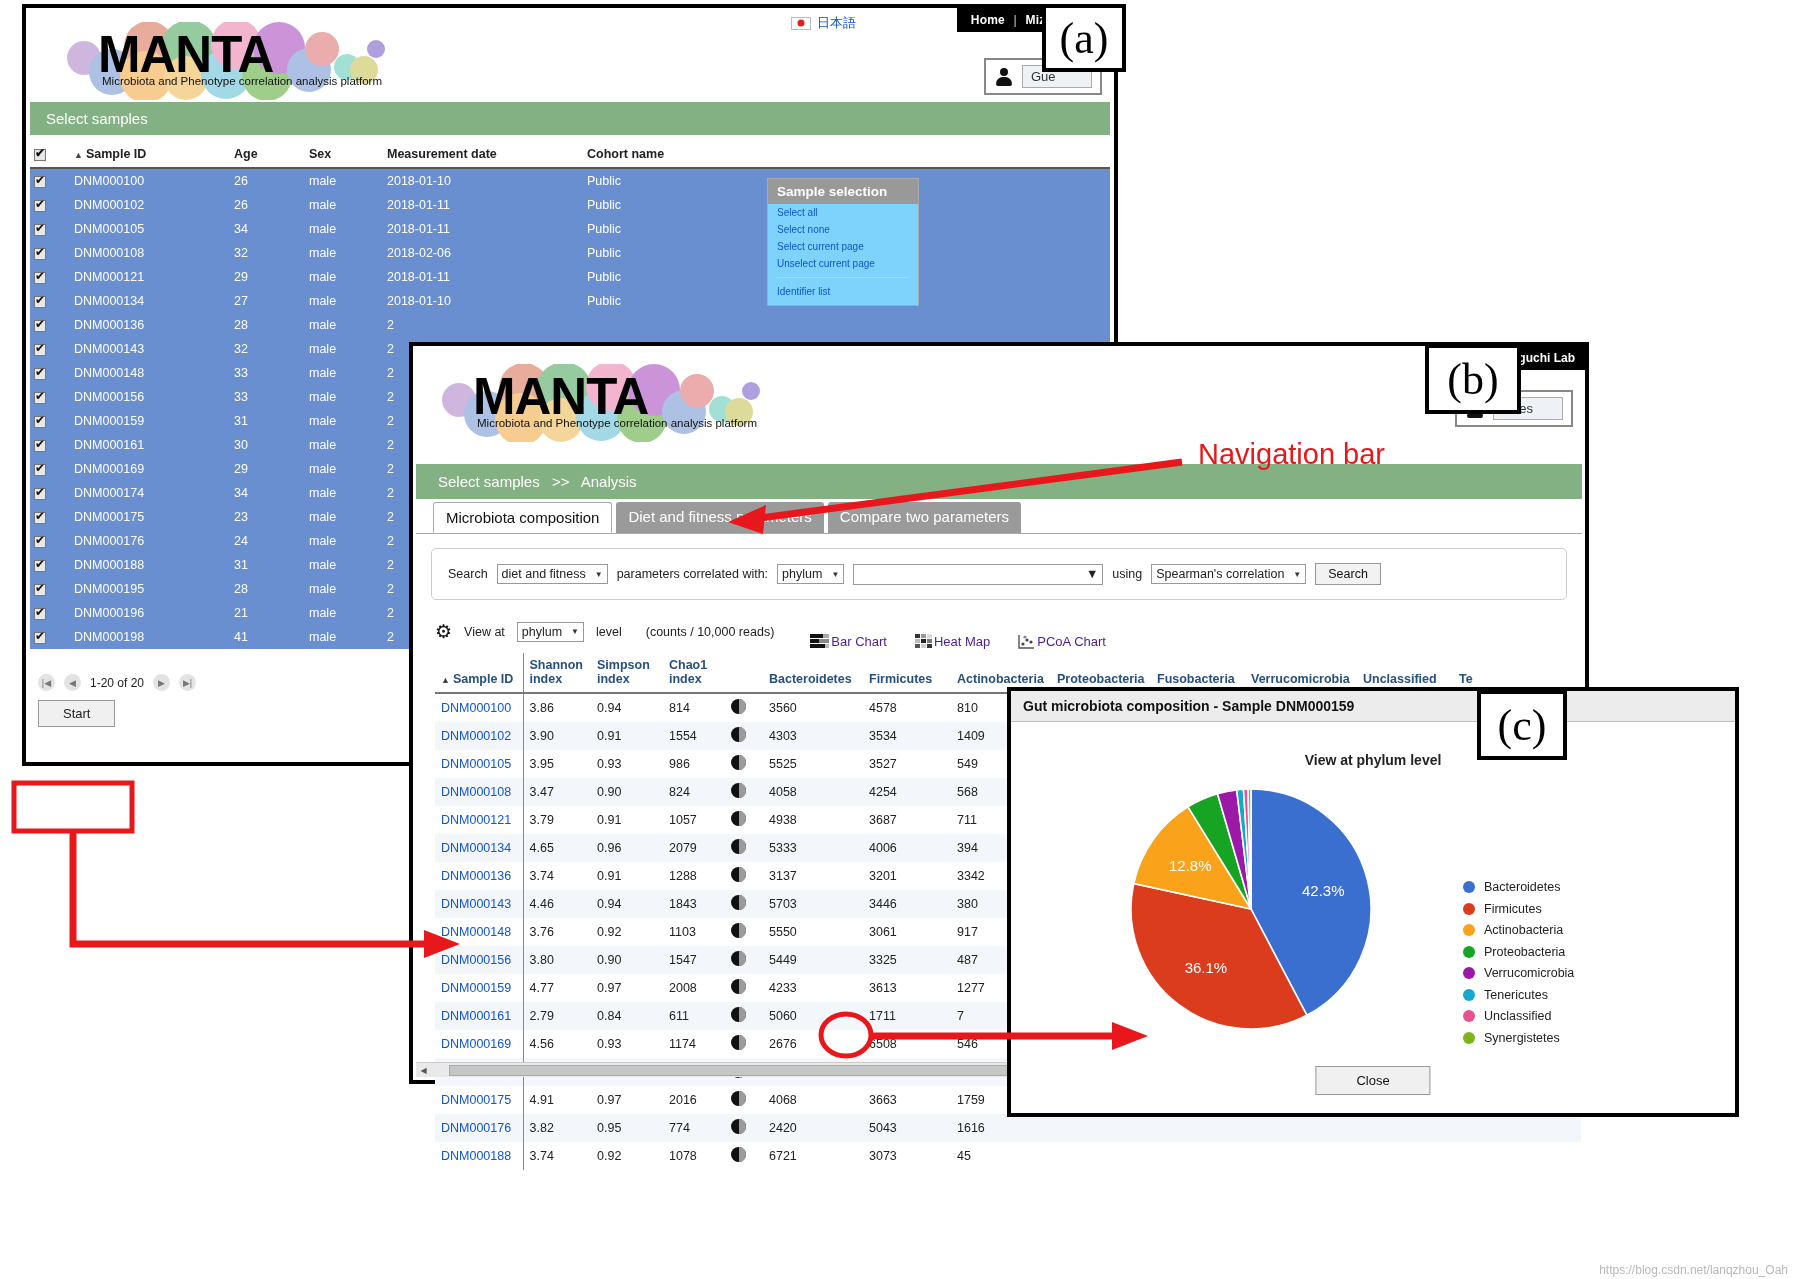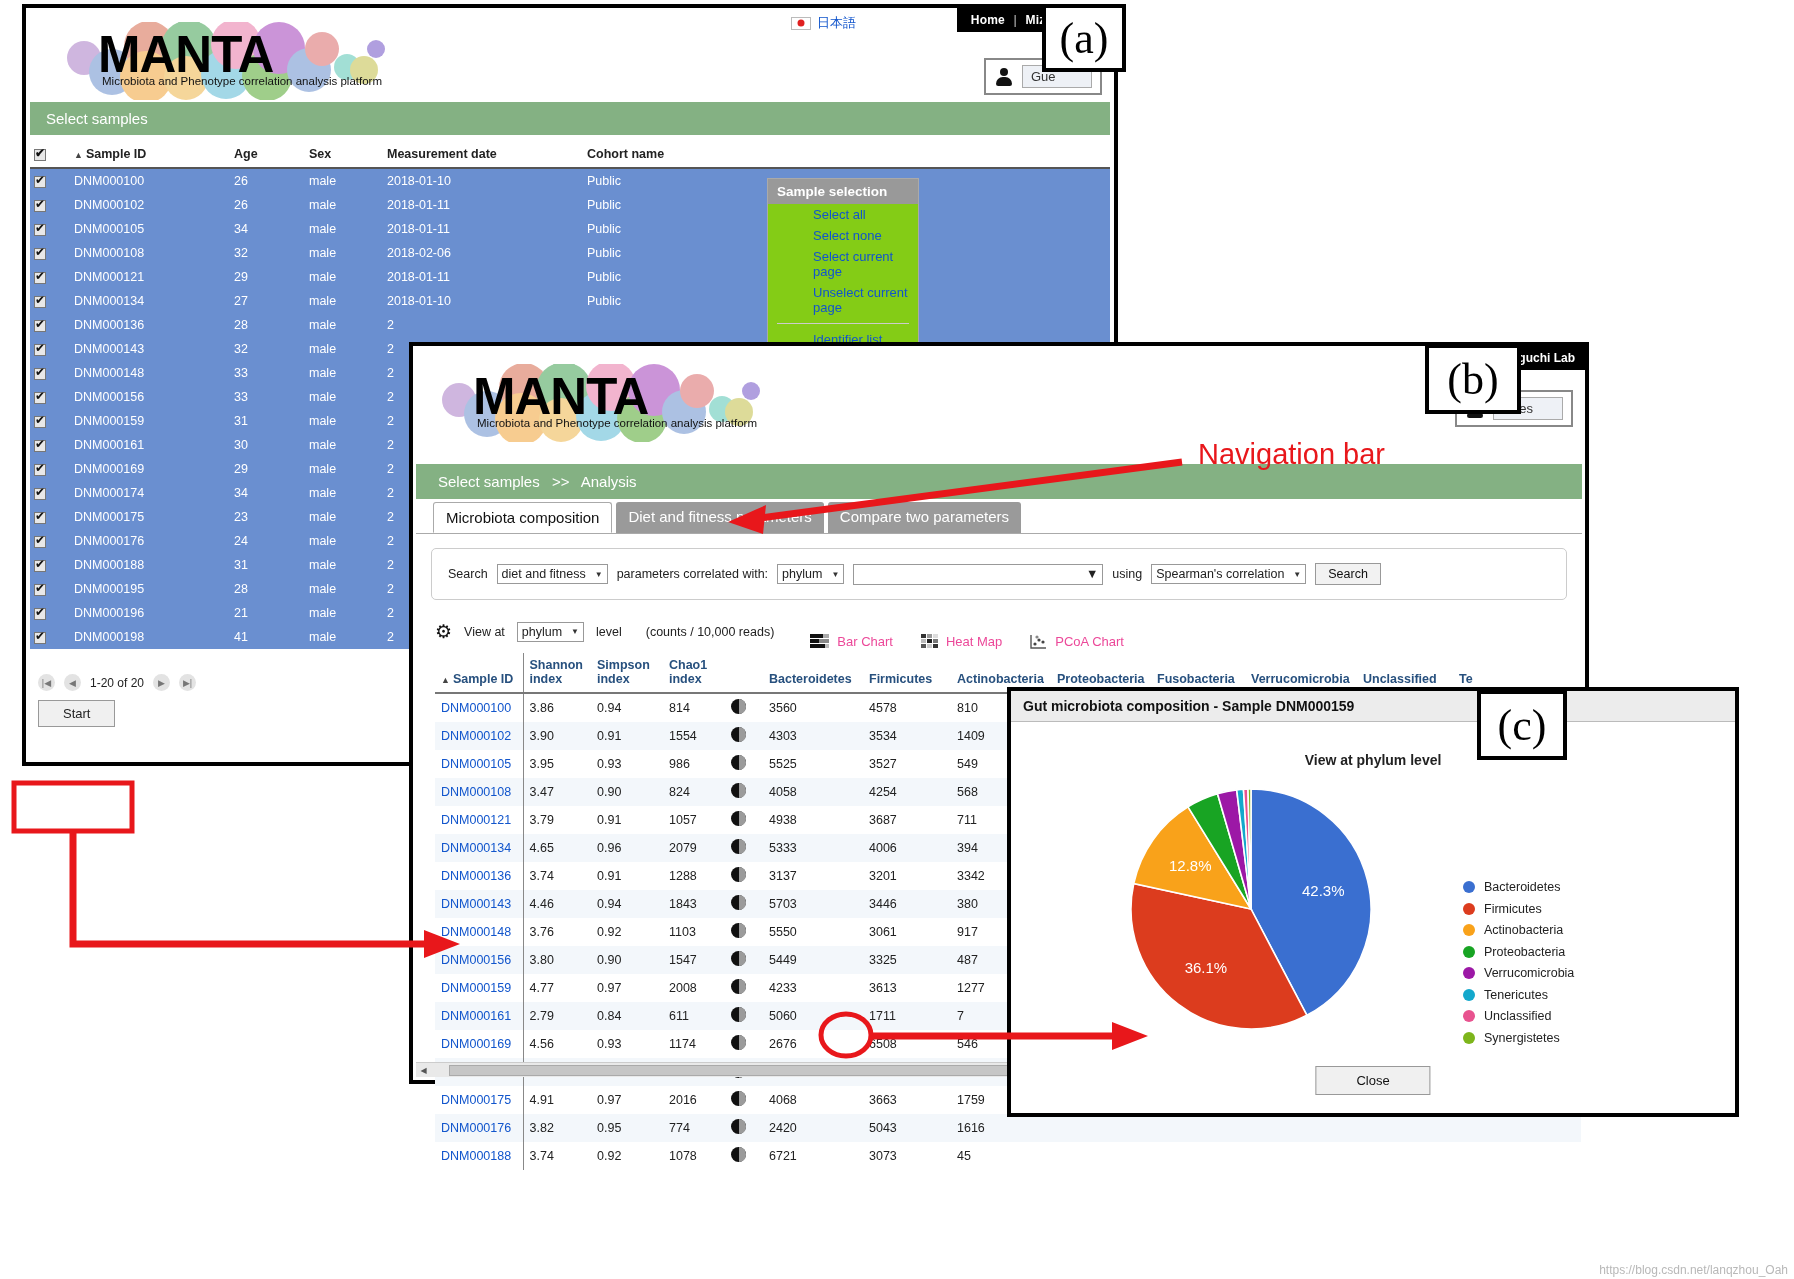--- a/index.html
+++ b/index.html
@@ -52,23 +52,23 @@
   table.samples thead th { font-weight:bold; color:#222; text-align:left; padding:6px 4px;
                            border-bottom:2px solid #555; font-size:12.5px; }
   table.samples tbody td { color:#fff; padding:5px 4px; font-size:12.5px; }
   table.samples tbody tr { background:#6a8fd0; }
   .chk { width:12px; height:12px; border:1px solid #777; background:#e8e8e8; display:inline-block;
          position:relative; vertical-align:middle; }
   .chk.checked::after { content:"✔"; position:absolute; left:0px; top:-4px; font-size:12px; color:#111; }
   .sortarrow { font-size:9px; color:#444; margin-right:3px; }
 
   
-  .selbox { position:absolute; border:1px solid #aaa; background:#84cc16; width:152px; }
+  .selbox { position:absolute; border:1px solid #aaa; background:#7dd3fc; width:152px; }
   .selbox-title { background:#999; color:#fff; font-weight:bold; font-size:13.5px; padding:5px 9px; }
-  .selbox a { display:block; color:#1155cc; font-size:13px; padding:3px 9px; text-decoration:none;margin-left:36px; }
+  .selbox a { display:block; color:#1155cc; font-size:10px; padding:3px 9px; text-decoration:none; }
   .selbox hr { border:none; border-top:1px solid #ccc; margin:5px 9px; }
 
   .pager { position:absolute; font-size:12px; color:#222; display:flex; align-items:center; gap:9px; }
   .pgbtn { width:17px; height:17px; border-radius:50%; background:#e3e3e3; color:#777;
            font-size:9px; display:flex; align-items:center; justify-content:center; }
   .start-btn { position:absolute; border:1px solid #999; background:#f0f0f0; font-size:13px;
                padding:5px 24px; color:#222; }
 
   
   #panel-b { left:409px; top:342px; width:1180px; height:742px; border:4px solid #000; }
@@ -85,21 +85,21 @@
                  padding:14px 16px; display:flex; align-items:center; gap:9px; font-size:12.5px; color:#222; }
   .sel { border:1px solid #999; background:#fff; font-size:12.5px; padding:2px 4px;
          display:inline-flex; align-items:center; gap:9px; }
   .sel .caret { font-size:8px; color:#333; }
   .txtfield { border:1px solid #999; background:#fff; height:21px; width:250px;
               display:inline-flex; align-items:center; justify-content:flex-end; padding-right:4px; }
   .btn { border:1px solid #999; background:#f2f2f2; font-size:12.5px; padding:3px 12px; color:#111; }
 
   .viewbar { display:flex; align-items:center; gap:12px; margin:14px 0 4px 22px; font-size:12.5px; color:#222; }
   .gear { font-size:19px; color:#111; line-height:1; }
-  .chartlink { color:#ec4899; font-size:13px; display:flex; align-items:center; gap:8px;margin-top:20px; }
+  .chartlink { color:#4c1d95; font-size:13px; display:flex; align-items:center; gap:2px;margin-top:20px; }
 
   table.compo { border-collapse:collapse; width:calc(100% - 26px); margin-left:22px; font-size:12.5px; }
   table.compo thead th { color:#27507e; font-weight:bold; text-align:left; padding:5px 6px;
                          border-bottom:2px solid #777; vertical-align:bottom; line-height:1.15; }
   table.compo tbody td { padding:5px 6px; color:#222; }
   table.compo tbody tr:nth-child(even) { background:#f3f7fb; }
   table.compo td.id a { color:#1155cc; text-decoration:none; }
   .vline { border-right:1px solid #888; }
   .pieicon { width:15px; height:15px; border-radius:50%; background:#111; position:relative; display:inline-block; }
   .pieicon::after { content:""; position:absolute; right:0; top:0; width:7.5px; height:15px;

